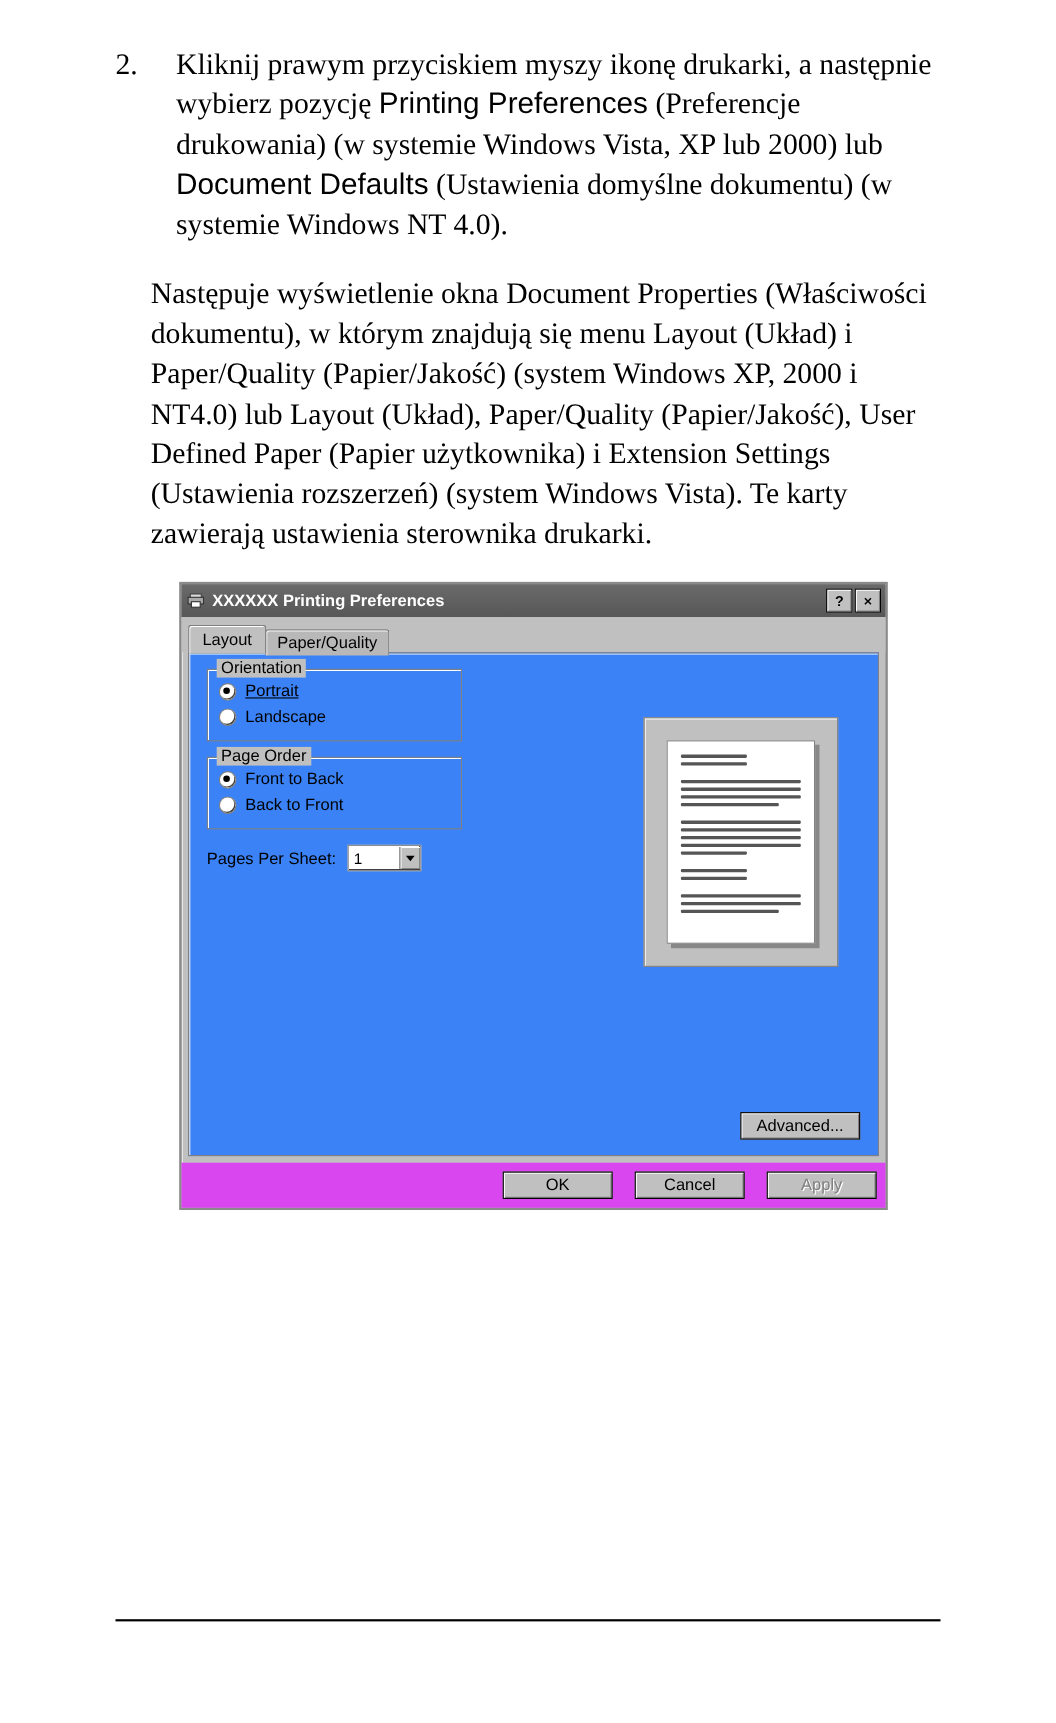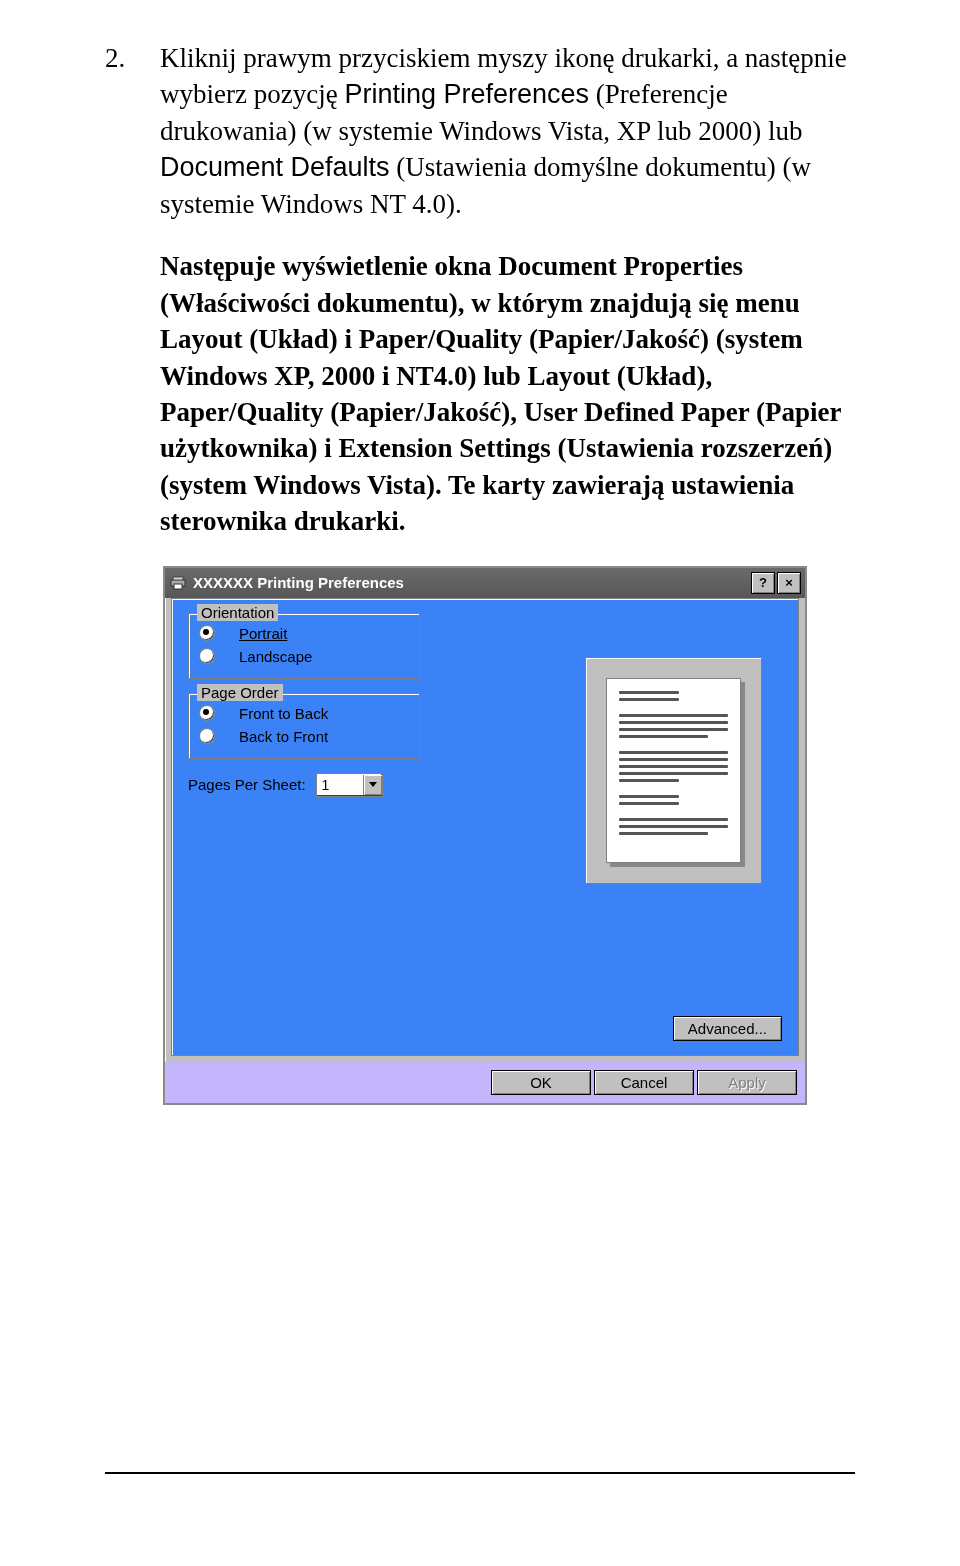--- a/index.html
+++ b/index.html
@@ -24,22 +24,21 @@
   .list-item {
     display: flex;
   }
   .list-num {
     width: 55px;
     flex-shrink: 0;
   }
   .list-content { flex: 1; }
   .sans { font-family: Arial, Helvetica, sans-serif; margin-top: 16px; }
   .indent-para {
-    margin-left: 55px;
-    font-weight: bold;
+    margin-left: 32px;
   }
   .dialog-wrap {
     display: flex;
     justify-content: center;
     margin-top: 22px;
   }
   
   .dialog {
     width: 640px;
     background: #c0c0c0;
@@ -129,21 +128,21 @@
   .fieldset .legend {
     position: absolute;
     top: -10px; left: 8px;
     background: #c0c0c0;
     padding: 0 4px;
     font-size: 15px;
   }
   .radio-row {
     display: flex;
     align-items: center;
-    gap: 24px;
+    gap: 8px;
     font-size: 15px;
     padding: 3px 0;
   }
   .radio {
     width: 14px; height: 14px;
     border: 1px solid #808080;
     border-radius: 50%;
     background: #fff;
     box-shadow: -1px -1px 0 #404040 inset, 1px 1px 0 #fff inset;
     position: relative;
@@ -228,23 +227,23 @@
     font-size:15px;
     font-family: Tahoma, Arial, sans-serif;
     min-width: 70px;
     text-align:center;
     display:inline-block;
   }
   .btn.disabled { color:#808080; text-shadow:1px 1px 0 #fff; }
   .bottom-btns {
     display:flex;
     justify-content:flex-end;
-    gap:3px;
+    gap:20px;
     padding: 8px;
-    background:#c4b5fd;
+    background:#d946ef;
   }
   .footer {
     position: absolute;
     left:0; right:0; bottom: 20px;
     padding: 0 105px;
     box-sizing: border-box;
   }
   .footer-line {
     border-top: 2px solid #000;
     margin-bottom: 6px;
@@ -280,20 +279,24 @@
             <rect x="3" y="2" width="10" height="4" fill="#ddd" stroke="#444"></rect>
             <rect x="1" y="5" width="14" height="6" fill="#aaa" stroke="#333"></rect>
             <rect x="4" y="9" width="8" height="5" fill="#fff" stroke="#333"></rect>
           </svg>
         </span>
         <span class="title-text">XXXXXX Printing Preferences</span>
         <span class="win-btn">?</span>
         <span class="win-btn">×</span>
       </div>
 
+      <div class="tab-row">
+        <div class="tab">Layout</div>
+        <div class="tab inactive">Paper/Quality</div>
+      </div>
 
       <div class="tab-panel">
         <div class="fieldset">
           <div class="legend">Orientation</div>
           <div class="radio-row">
             <span class="radio checked"></span>
             <span style="text-decoration:underline">Portrait</span>
           </div>
           <div class="radio-row">
             <span class="radio"></span>

